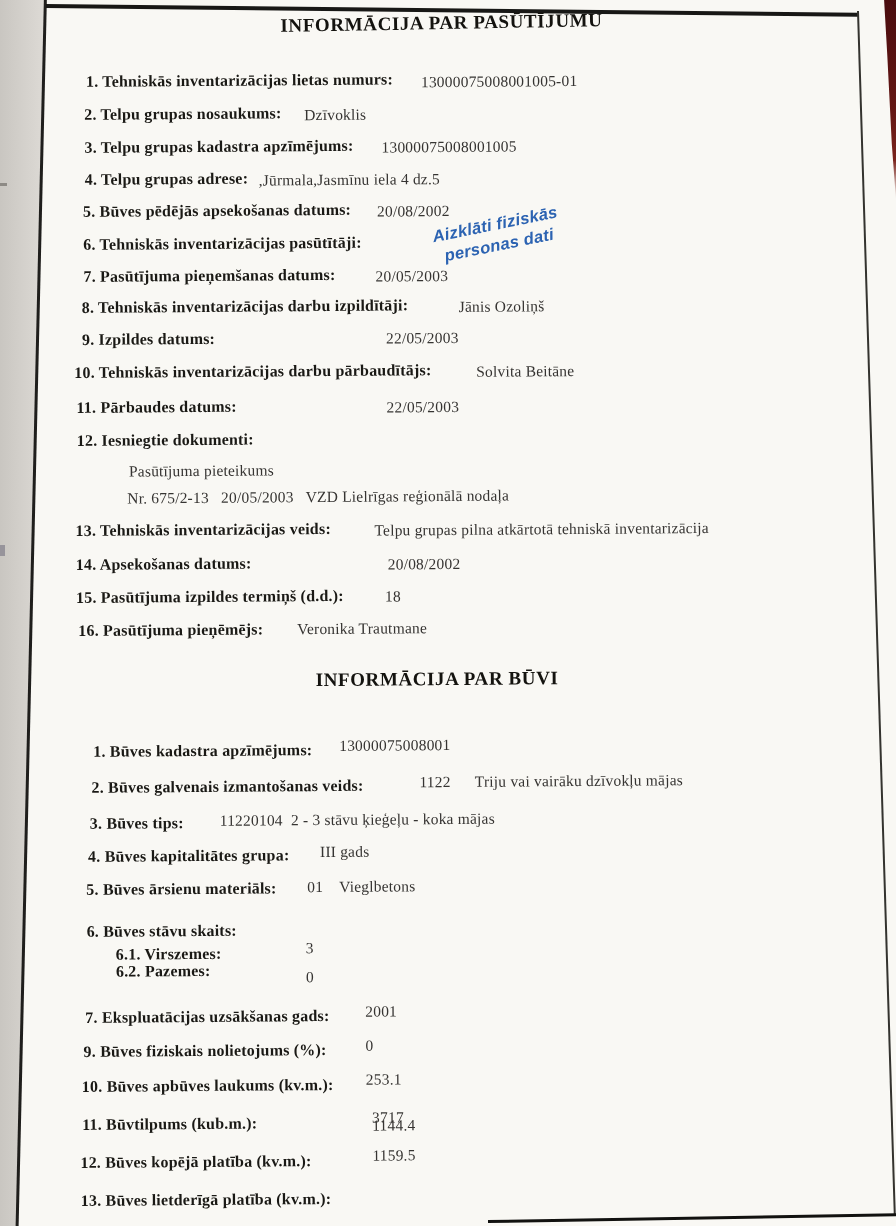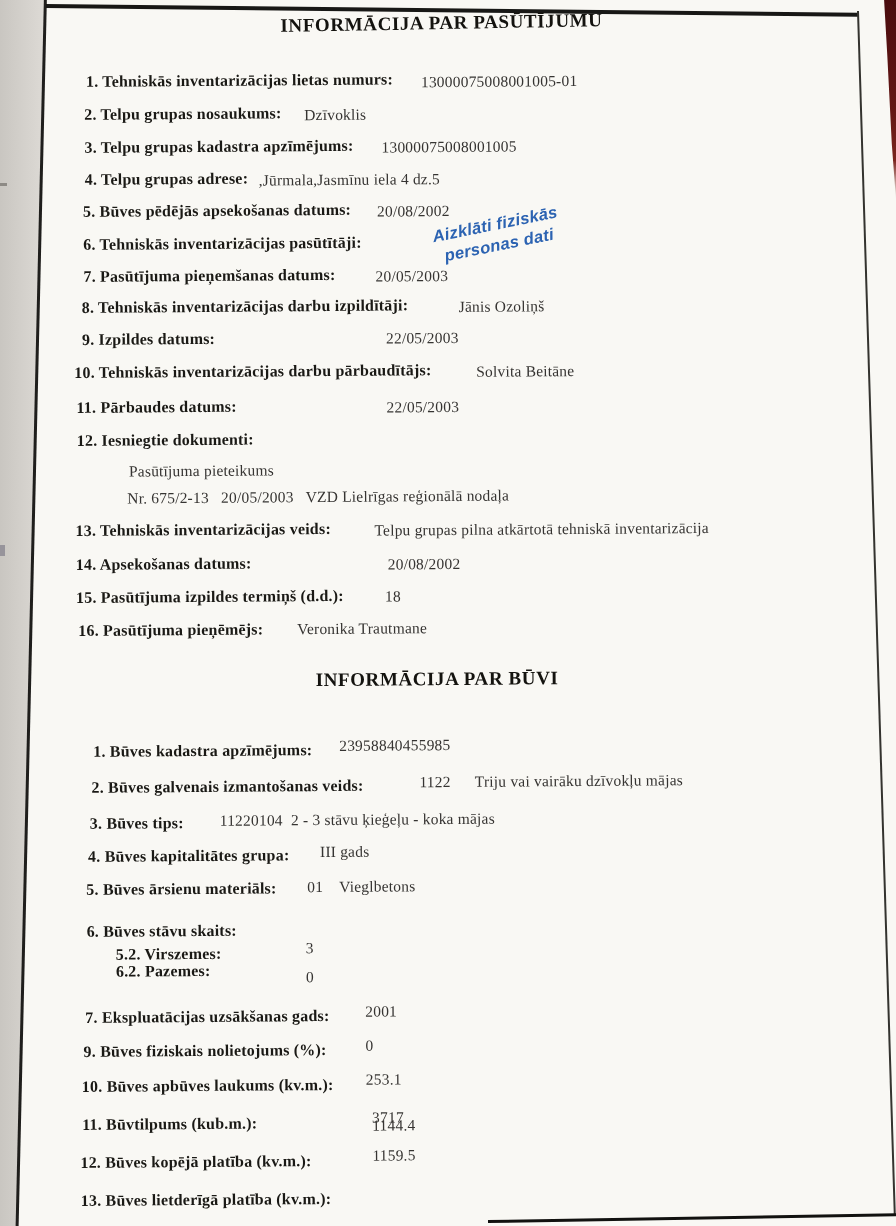--- a/index.html
+++ b/index.html
@@ -154,37 +154,37 @@
   <div class="val" style="left:297px; top:619px;">Veronika Trautmane</div>
 
   <div class="stamp">
     <div>Aizklāti fiziskās</div>
     <div>personas dati</div>
   </div>
 
   <div class="title" style="left:315px; top:668px;">INFORMĀCIJA PAR BŪVI</div>
 
   <div class="lbl" style="left:92px; top:740px;">1. Būves kadastra apzīmējums:</div>
-  <div class="val" style="left:338px; top:736px;">23958840455985</div>
+  <div class="val" style="left:338px; top:736px;">13000075008001</div>
 
   <div class="lbl" style="left:90px; top:776px;">2. Būves galvenais izmantošanas veids:</div>
   <div class="val" style="left:418px; top:773px;">1122      Triju vai vairāku dzīvokļu mājas</div>
 
   <div class="lbl" style="left:88px; top:812px;">3. Būves tips:</div>
   <div class="val" style="left:218px; top:810px;">11220104  2 - 3 stāvu ķieģeļu - koka mājas</div>
 
   <div class="lbl" style="left:86px; top:845px;">4. Būves kapitalitātes grupa:</div>
   <div class="val" style="left:318px; top:842px;">III gads</div>
 
   <div class="lbl" style="left:84px; top:878px;">5. Būves ārsienu materiāls:</div>
   <div class="val" style="left:305px; top:877px;">01    Vieglbetons</div>
 
   <div class="lbl" style="left:84px; top:920px;">6. Būves stāvu skaits:</div>
 
-  <div class="lbl" style="left:113px; top:943px;">5.2. Virszemes:</div>
+  <div class="lbl" style="left:113px; top:943px;">6.1. Virszemes:</div>
   <div class="val" style="left:303px; top:938px;">3</div>
 
   <div class="lbl" style="left:113px; top:960px;">6.2. Pazemes:</div>
   <div class="val" style="left:303px; top:967px;">0</div>
 
   <div class="lbl" style="left:82px; top:1006px;">7. Ekspluatācijas uzsākšanas gads:</div>
   <div class="val" style="left:362px; top:1002px;">2001</div>
 
   <div class="lbl" style="left:80px; top:1040px;">9. Būves fiziskais nolietojums (%):</div>
   <div class="val" style="left:362px; top:1036px;">0</div>

